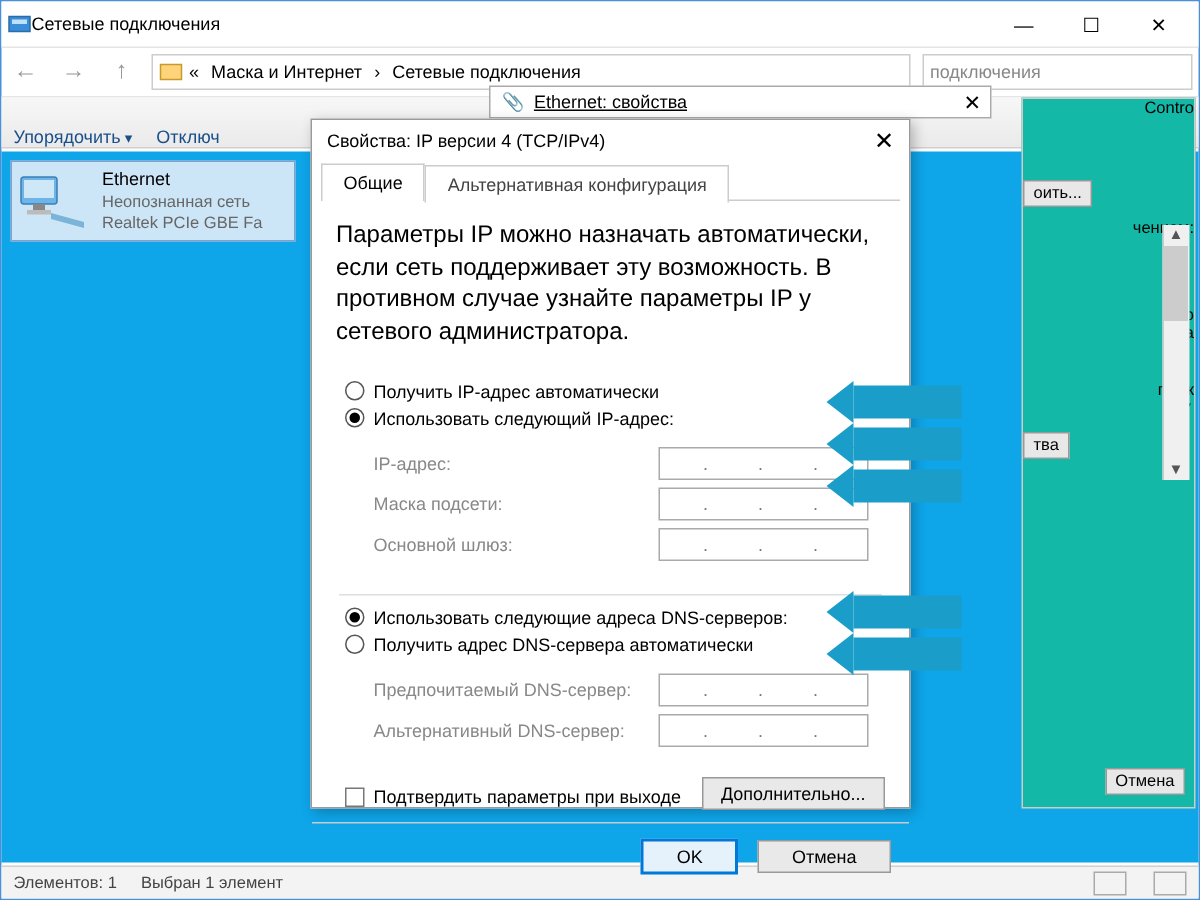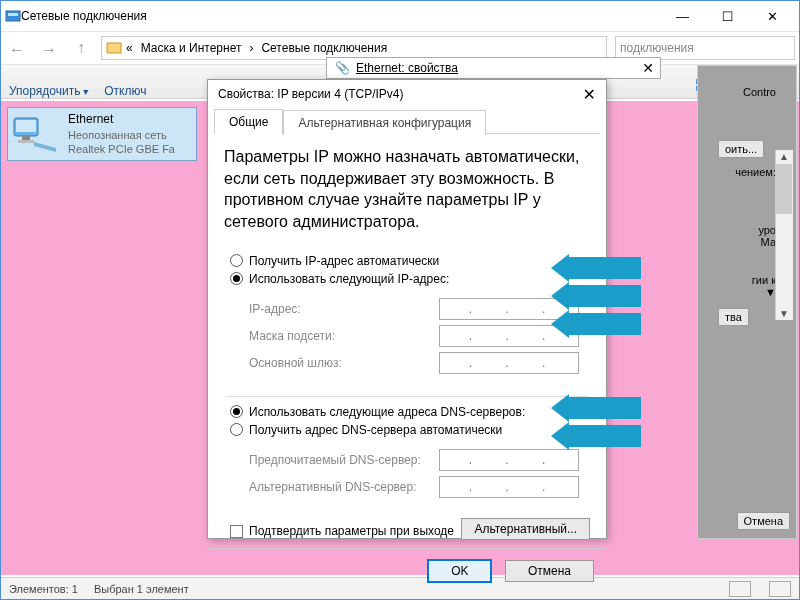--- a/index.html
+++ b/index.html
@@ -18,37 +18,37 @@
 .breadcrumb-bar .crumb { padding: 0 4px; }
 .search-box { width: 180px; height: 24px; border: 1px solid #ccc; font-size: 12px; padding: 0 4px; color: #888; display: flex; align-items: center; }
 
 .cmd-bar { height: 34px; background: linear-gradient(#f7f7f7,#eaeaea); border-bottom: 1px solid #d0d0d0; display: flex; align-items: flex-end; padding: 0 8px; font-size: 12px; gap: 16px; }
 .cmd-item { color: #1a4f8a; }
 .cmd-dropdown::after { content: " ▾"; font-size: 10px; color: #1a4f8a; }
 .cmd-bar .spacer { flex: 1; }
 .cmd-iconbtn { width: 26px; height: 26px; display: flex; align-items: center; justify-content: center; border: 1px solid transparent; }
 .cmd-iconbtn.help { background: #1a90cf; color: #fff; border-radius: 50%; width: 18px; height: 18px; font-size: 12px; font-weight: bold; }
 
-.content-area { position: absolute; top: 100px; left: 0; right: 0; bottom: 24px; background: #f9a8d4; padding: 6px; }
+.content-area { position: absolute; top: 100px; left: 0; right: 0; bottom: 24px; background: #0ea5e9; padding: 6px; }
 .conn-item { display: flex; align-items: center; gap: 8px; padding: 4px; border: 1px solid #7da2ce; background: #cde6f7; width: 190px; }
 .conn-icon { width: 48px; height: 40px; }
 .conn-text { font-size: 12px; line-height: 1.3; }
 .conn-text .name { color: #000; }
 .conn-text .sub { color: #666; font-size: 11px; }
 
 .statusbar { position: absolute; bottom: 0; left: 0; right: 0; height: 22px; border-top: 1px solid #d0d0d0; background: #f3f3f3; display: flex; align-items: center; padding: 0 8px; font-size: 11px; color: #444; gap: 16px; }
 .statusbar .spacer { flex: 1; }
 .viewbtn { width: 22px; height: 16px; border: 1px solid #aaa; margin-left: 2px; }
 
 
 .win-back { position: absolute; top: 56px; left: 325px; width: 335px; height: 22px; background: #fff; border: 1px solid #aaa; display: flex; align-items: center; padding: 0 8px; font-size: 12px; gap: 6px; }
 .win-back .x { position: absolute; right: 6px; top: 2px; font-size: 14px; }
 
 
-.side-peek { position: absolute; right: 2px; top: 64px; bottom: 60px; width: 100px; border: 1px solid #ccc; background: #a3a3a3; font-size: 11px; padding: 20px; }
+.side-peek { position: absolute; right: 2px; top: 64px; bottom: 60px; width: 116px; border: 1px solid #ccc; background: #14b8a6; font-size: 11px; padding: 0; }
 .side-peek .btn { border: 1px solid #999; background: #e8e8e8; padding: 2px 6px; display: inline-block; margin: 2px 0; }
 .side-peek .scroll-bar { position: absolute; right: 3px; top: 84px; width: 18px; height: 170px; background: #f0f0f0; border-left: 1px solid #ccc; }
 .side-peek .scroll-bar .thumb { position: absolute; top: 14px; width: 16px; height: 50px; background: #ccc; }
 .side-peek .scroll-bar .arrow { position: absolute; left: 3px; font-size: 10px; color: #555; }
 
 
 .dlg { position: absolute; top: 78px; left: 206px; width: 400px; height: 460px; background: #fff; border: 1px solid #999; box-shadow: 2px 2px 8px rgba(0,0,0,0.25); }
 .dlg .dlg-title { height: 28px; display: flex; align-items: center; padding: 0 10px; font-size: 12px; background: #fff; }
 .dlg .dlg-title .x { margin-left: auto; font-size: 16px; font-weight: normal; }
 .dlg .tabs { display: flex; border-bottom: 1px solid #ccc; font-size: 12px; margin: 0 6px; }
@@ -245,21 +245,21 @@
           <input class="ip-input" placeholder=".    .    ." style="">
         </div>
       </div>
 
       <div class="chk-row">
         <span class="chk"></span>
         <span>Подтвердить параметры при выходе</span>
         <span style="flex:1"></span>
       </div>
       <div style="overflow:hidden; margin-top:-20px;">
-        <span class="adv-btn">Альтернативный...</span>
+        <span class="adv-btn">Дополнительно...</span>
       </div>
     </div>
     <div class="btnbar">
       <button class="primary">OK</button>
       <button>Отмена</button>
     </div>
   </div>
 
   <div class="pointer" style="top:256px; left:550px;">
       <div class="head"></div>

